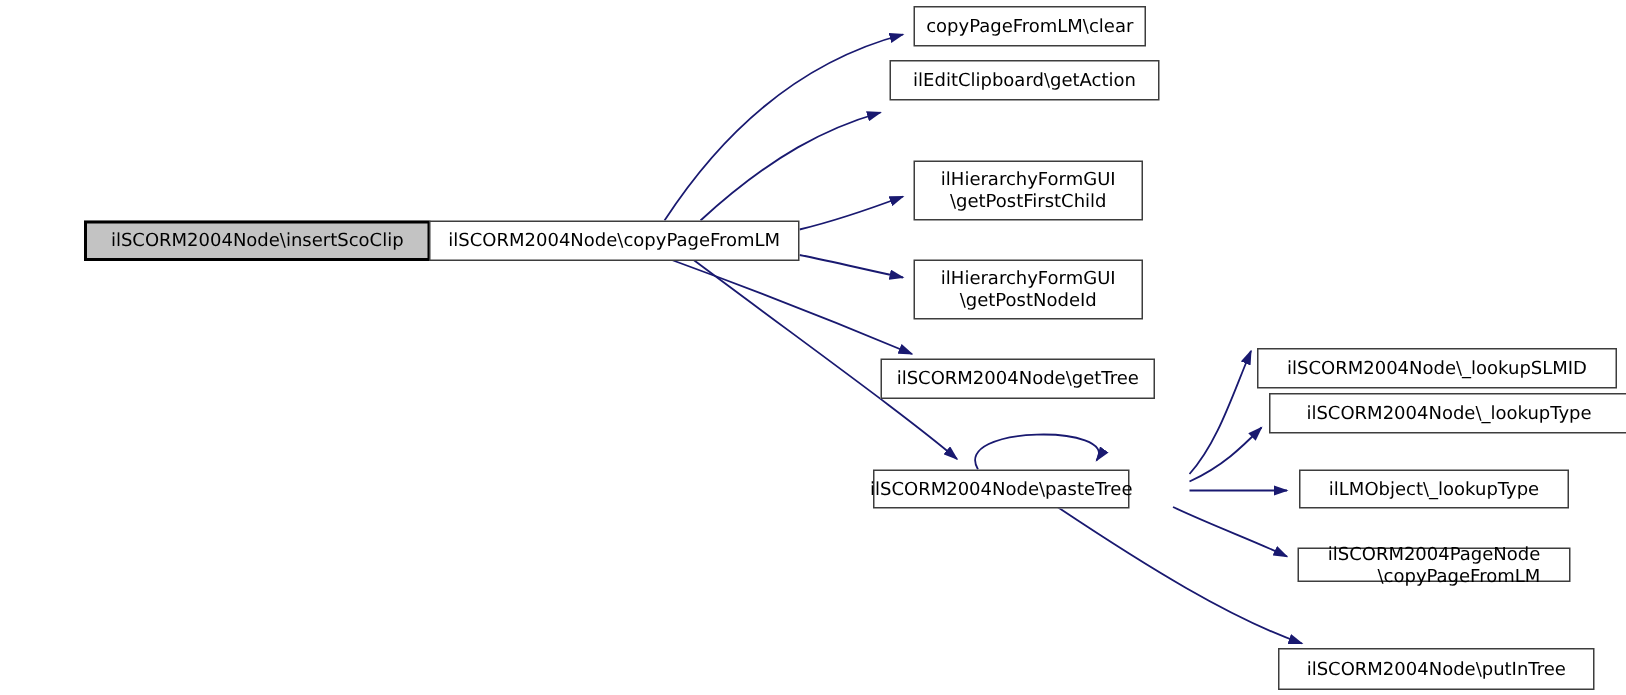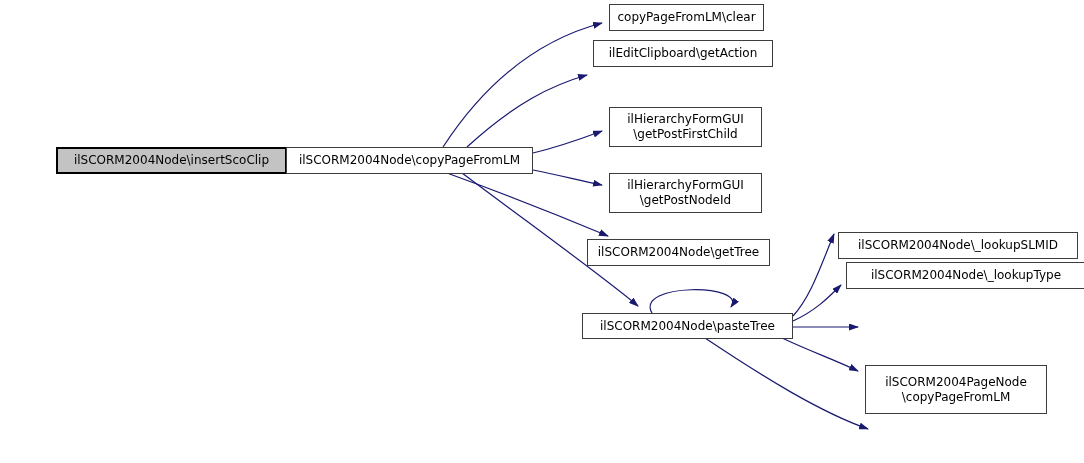--- a/index.html
+++ b/index.html
@@ -94,24 +94,26 @@
   <div class="node" style="left:593px; top:40px;  width:180px; height:27px;">ilEditClipboard\getAction</div>
 
   <div class="node" style="left:609px; top:107px; width:153px; height:40px;">ilHierarchyFormGUI
 \getPostFirstChild</div>
 
   <div class="node" style="left:609px; top:173px; width:153px; height:40px;">ilHierarchyFormGUI
 \getPostNodeId</div>
 
   <div class="node" style="left:587px; top:239px; width:183px; height:27px;">ilSCORM2004Node\getTree</div>
 
-  <div class="node" style="left:582px; top:313px; width:211px; height:26px;">ilSCORM2004Node\pasteTree</div>
+  <div class="node" style="left:582px; top:313px; width:171px; height:26px;">ilSCORM2004Node\pasteTree</div>
 
   <div class="node" style="left:838px; top:212px; width:240px; height:27px;margin-top:20px;">ilSCORM2004Node\_lookupSLMID</div>
 
   <div class="node" style="left:846px; top:262px; width:240px; height:27px;">ilSCORM2004Node\_lookupType</div>
 
+  <div class="node" style="left:866px; top:313px; width:180px; height:26px;">ilLMObject\_lookupType</div>
 
-  <div class="node" style="left:865px; top:365px; width:182px; height:49px;">ilSCORM2004PageNode
+  <div class="node" style="left:865px; top:365px; width:182px; height:23px;text-align:right;">ilSCORM2004PageNode
 \copyPageFromLM</div>
 
+  <div class="node" style="left:852px; top:432px; width:211px; height:28px;">ilSCORM2004Node\putInTree</div>
 
 </div>
 
 </body></html>

